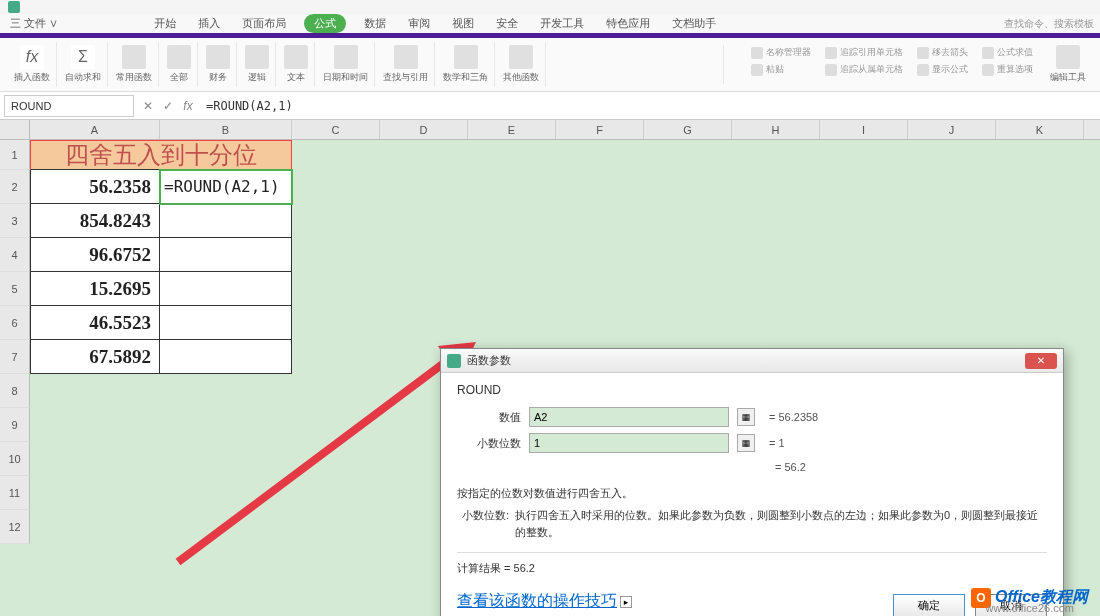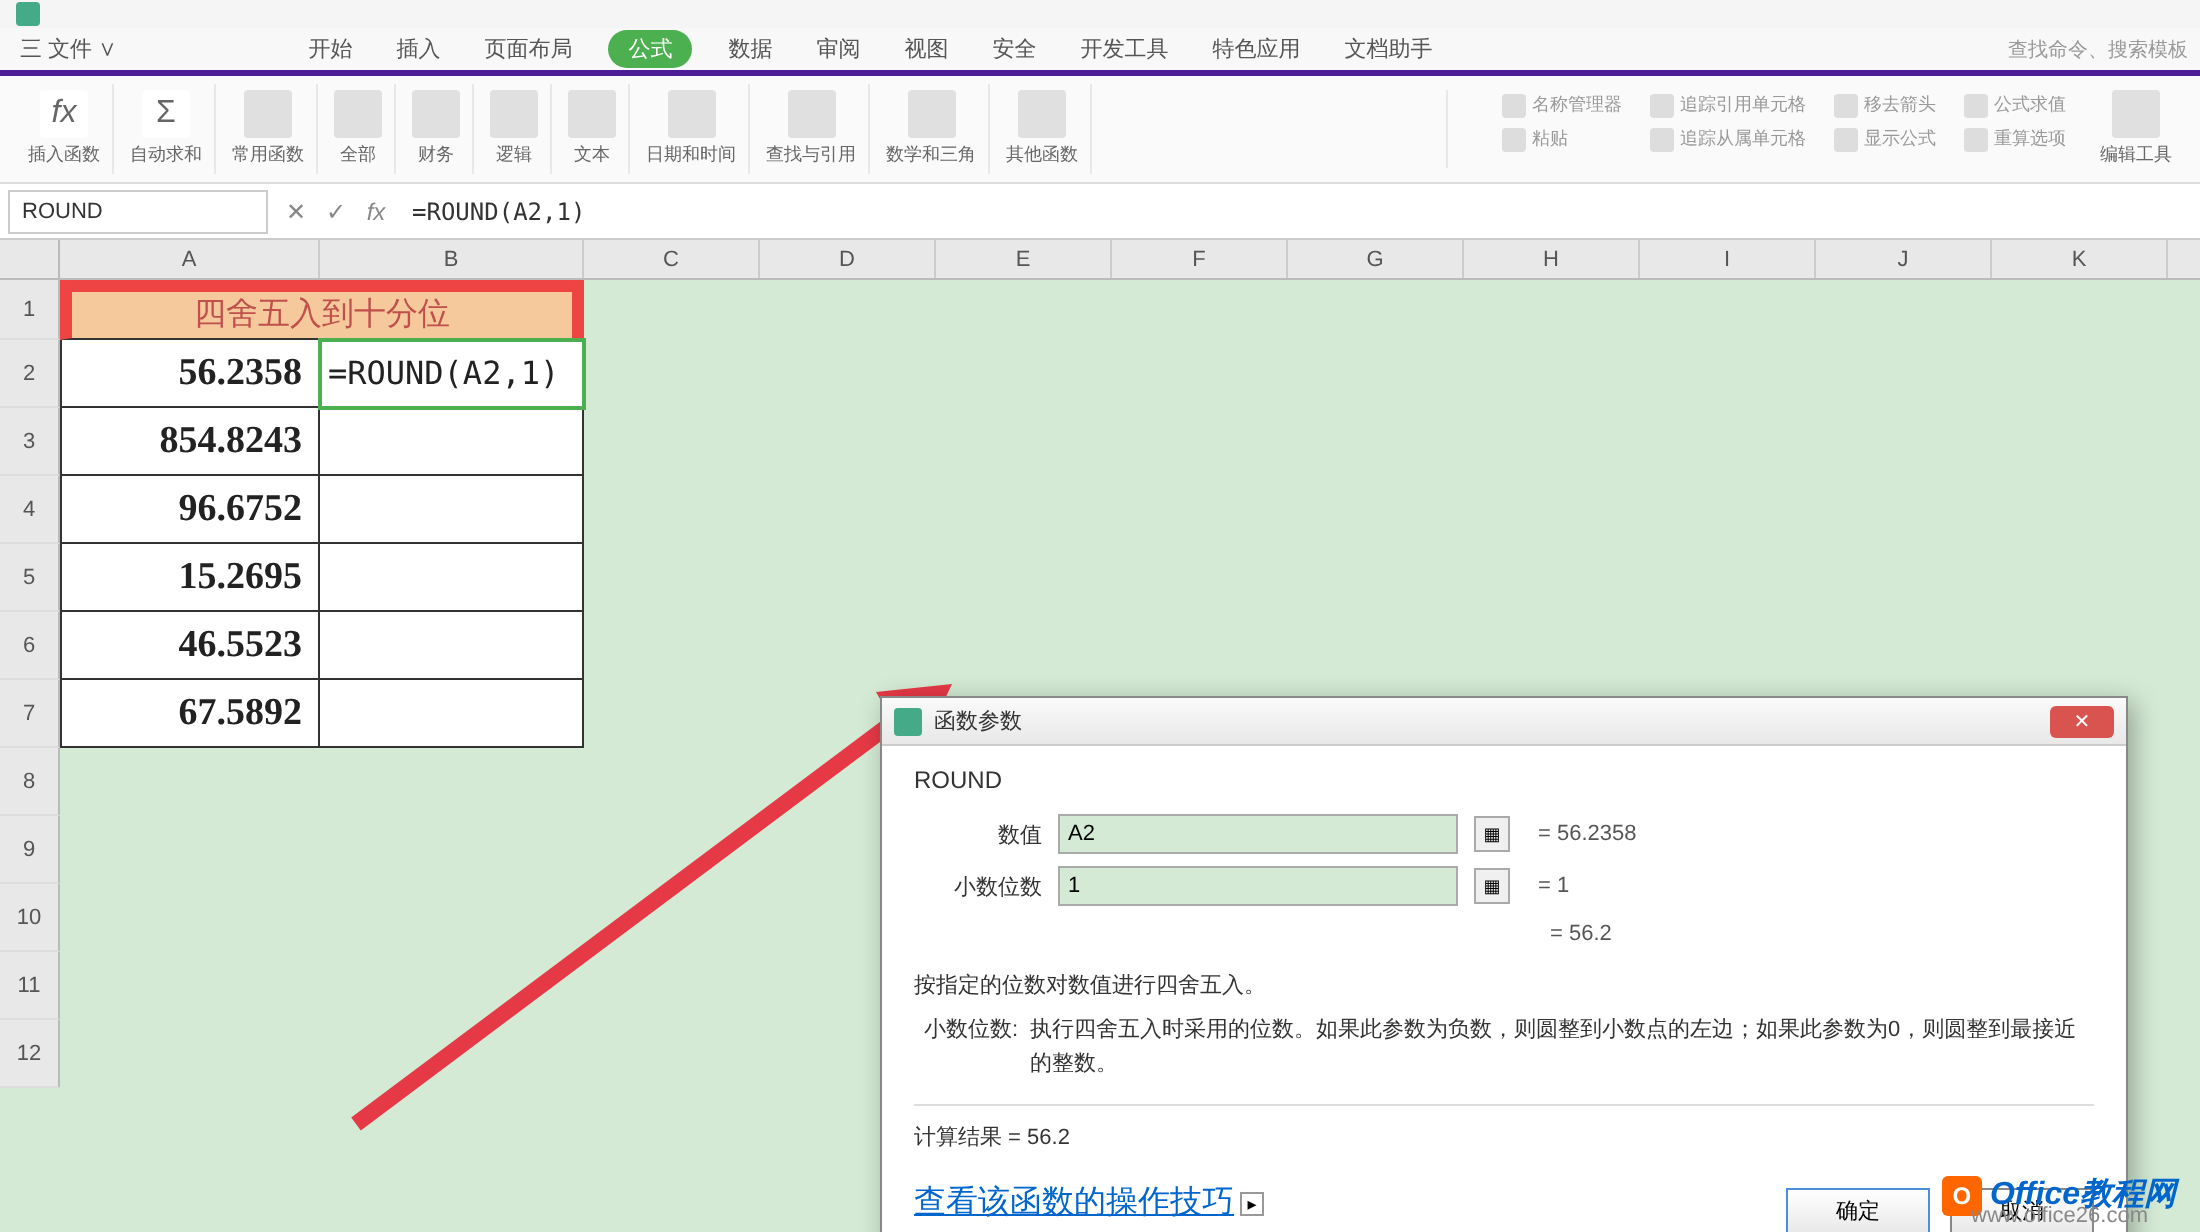--- a/index.html
+++ b/index.html
@@ -1,21 +1,21 @@
 <!DOCTYPE html>
 <html><head>
   <meta charset="utf-8">
   <style>
     * { margin: 0; padding: 0; box-sizing: border-box; font-family: "Microsoft YaHei", Arial, sans-serif; }
     body { width: 1100px; height: 616px; background: #fff; position: relative; overflow: hidden; }
     
     .titlebar { height: 14px; background: #f5f5f5; display: flex; align-items: center; padding: 0 8px; gap: 4px; }
     .wps-icon { width: 12px; height: 12px; background: #4a8; border-radius: 2px; }
     
-    .menubar { height: 24px; background: #f8f8f8; display: flex; align-items: center; padding: 0 6px; gap: 14px; font-size: 11px; color: #555; border-bottom: 3px solid #4c1d95; }
+    .menubar { height: 24px; background: #f8f8f8; display: flex; align-items: center; padding: 0 6px; gap: 14px; font-size: 11px; color: #555; border-bottom: 5px solid #4c1d95; }
     .menu-item { cursor: pointer; padding: 2px 4px; }
     .menu-item.active { background: #4CAF50; color: #fff; border-radius: 10px; padding: 2px 10px; }
     .search-area { margin-left: auto; color: #999; font-size: 10px; }
     
     .ribbon { height: 54px; background: #fafafa; display: flex; align-items: center; padding: 4px 8px; gap: 2px; border-bottom: 1px solid #ddd; }
     .ribbon-group { display: flex; flex-direction: column; align-items: center; gap: 2px; padding: 0 6px; border-right: 1px solid #e8e8e8; height: 100%; justify-content: center; }
     .ribbon-group:last-child { border-right: none; }
     .ribbon-icon { width: 18px; height: 18px; background: #e0e0e0; border-radius: 2px; }
     .ribbon-icon.big { width: 24px; height: 24px; }
     .ribbon-label { font-size: 9px; color: #666; white-space: nowrap; }
@@ -39,21 +39,21 @@
     
     .row { display: flex; height: 34px; }
     .row.first { height: 30px; }
     .row-h { width: 30px; border-right: 1px solid #bbb; border-bottom: 1px solid #ddd; text-align: center; font-size: 11px; color: #555; line-height: 34px; background: #e8e8e8; }
     .row.first .row-h { line-height: 30px; }
     
     .cell { border-right: 1px solid #cfcfcf; border-bottom: 1px solid #cfcfcf; display: flex; align-items: center; justify-content: center; font-size: 18px; font-family: "SimSun", serif; background: #d4ead4; }
     .cell.a { width: 130px; }
     .cell.b { width: 132px; }
     
-    .merged-header { width: 262px; background: #f5c99c; color: #c0504d; font-size: 16px; font-weight: normal; border: 6px solid #ef4444; border-bottom: 1px solid #333; }
+    .merged-header { width: 262px; background: #f5c99c; color: #c0504d; font-size: 24px; font-weight: normal; border: 1px solid #ef4444; border-bottom: 1px solid #333; }
     .data-cell { background: #fff; border: 1px solid #333; border-top: none; justify-content: flex-end; padding-right: 8px; font-size: 19px; color: #222; font-weight: bold; }
     .data-cell.left-border { border-left: 1px solid #333; }
     .formula-cell { background: #fff; border: 1px solid #333; border-top: none; border-left: none; justify-content: flex-start; padding-left: 4px; font-size: 16px; font-family: Consolas, monospace; color: #222; position: relative; }
     .formula-cell.active { outline: 2px solid #4CAF50; outline-offset: -1px; }
     .empty-b { background: #fff; border: 1px solid #333; border-top: none; border-left: none; }
     
     .dialog { position: absolute; left: 440px; top: 228px; width: 624px; background: #fff; border: 1px solid #888; box-shadow: 3px 3px 12px rgba(0,0,0,0.3); font-size: 11px; }
     .dlg-title { height: 24px; background: linear-gradient(#fafafa, #e8e8e8); border-bottom: 1px solid #ccc; display: flex; align-items: center; padding: 0 6px; gap: 6px; }
     .dlg-title-icon { width: 14px; height: 14px; background: #4a8; border-radius: 2px; }
     .dlg-title-text { font-size: 11px; color: #333; }

